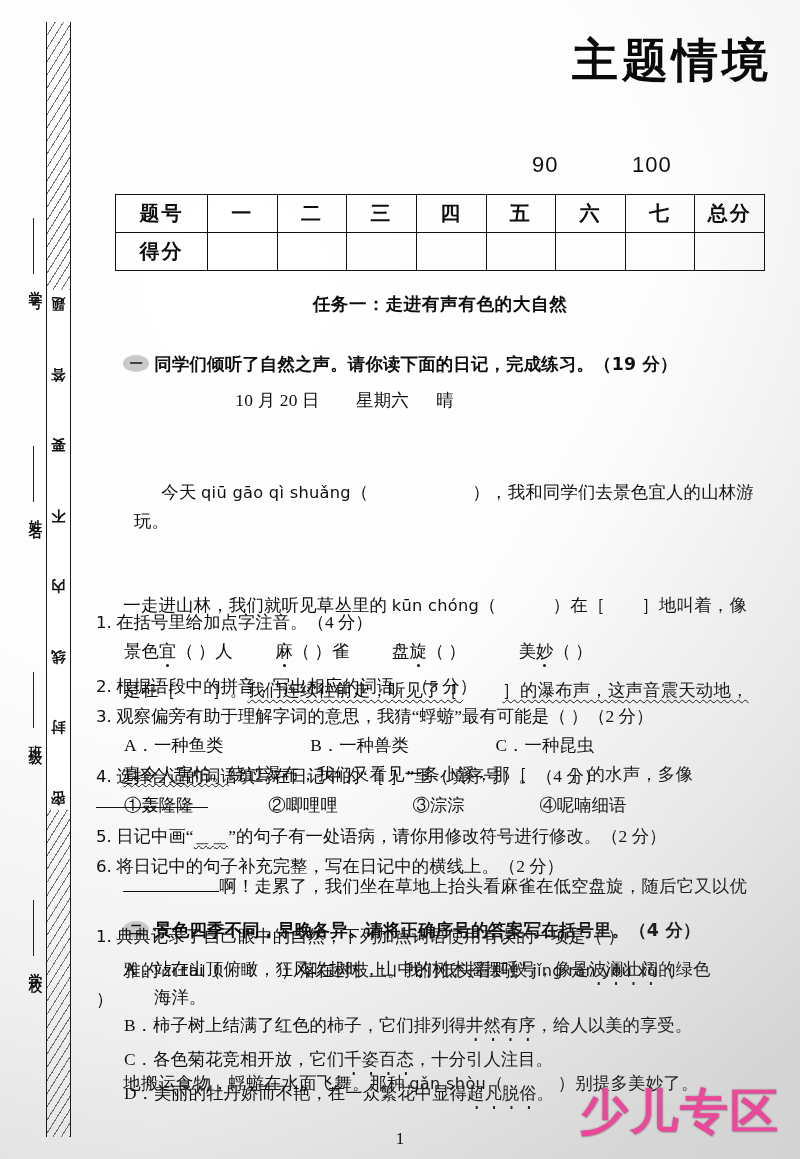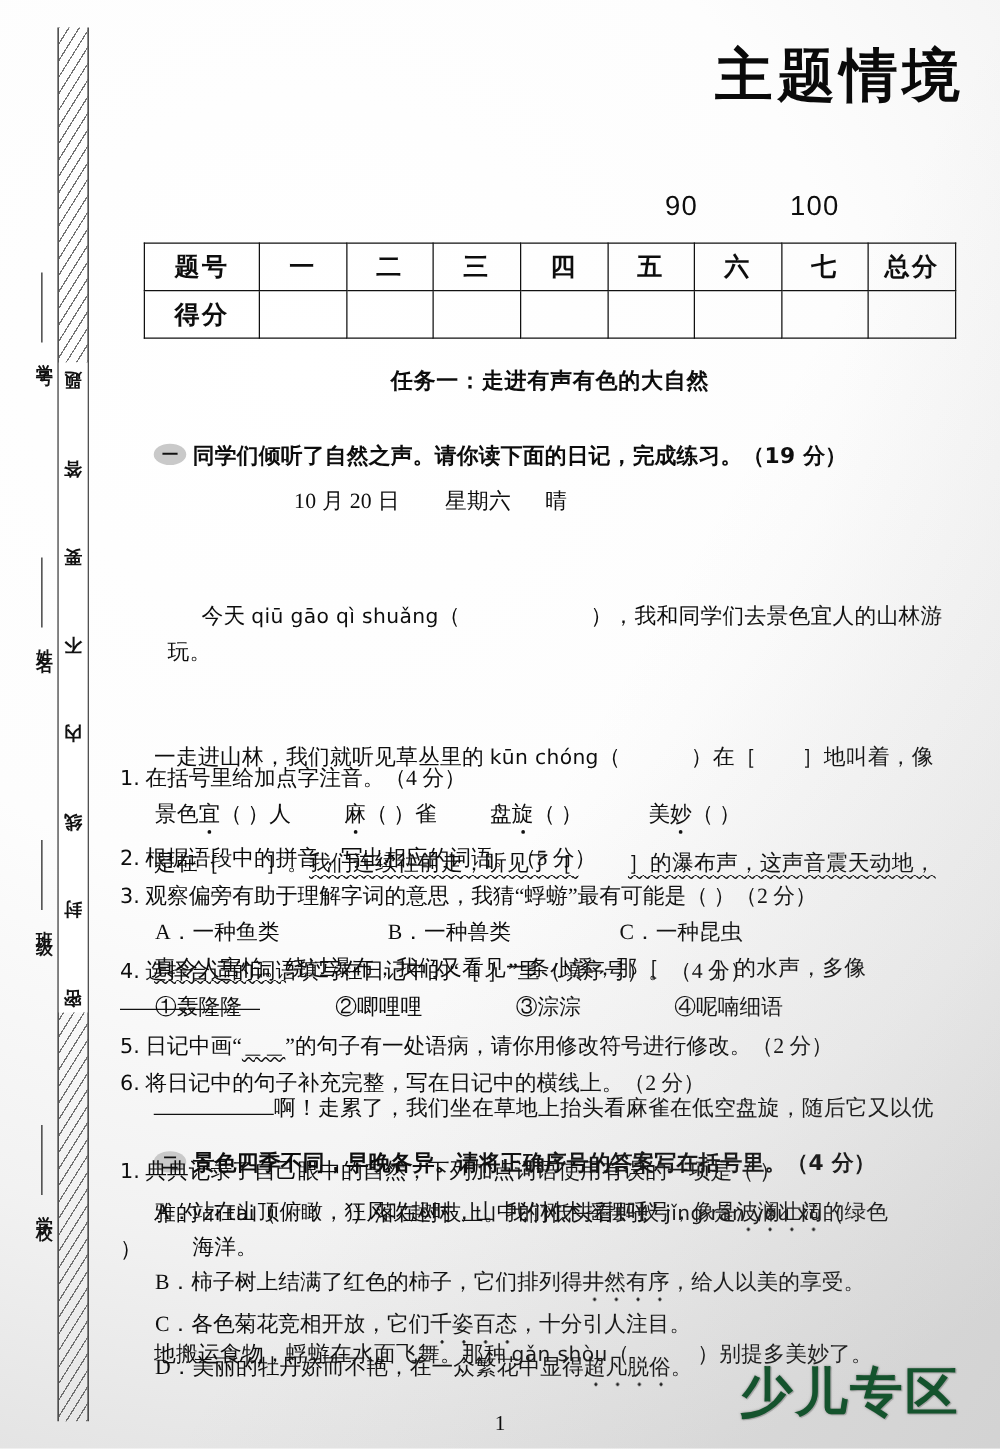--- a/index.html
+++ b/index.html
@@ -218,22 +218,22 @@
 
   
   .watermark {
     position: absolute;
     right: 14px; bottom: 24px;
     width: 212px;
     text-align: center;
     user-select: none;
   }
   .wm-cn {
-    font-size: 42px; font-weight: 700; letter-spacing: 2px;
-    color: #14532d;
+    font-size: 48px; font-weight: 700; letter-spacing: 2px;
+    color: #ec4899;
     font-family: "DejaVu Sans", "Liberation Sans", sans-serif;
     text-shadow: 0 0 2px rgba(120,120,120,.9), 1px 1px 0 rgba(170,170,170,.8);
     line-height: 1;
   }
   .wm-url {
     font-size: 26px;
     color: #fdfdfd;
     font-family: "DejaVu Sans", "Liberation Sans", sans-serif;
     letter-spacing: -0.5px;
     line-height: 1.2;

